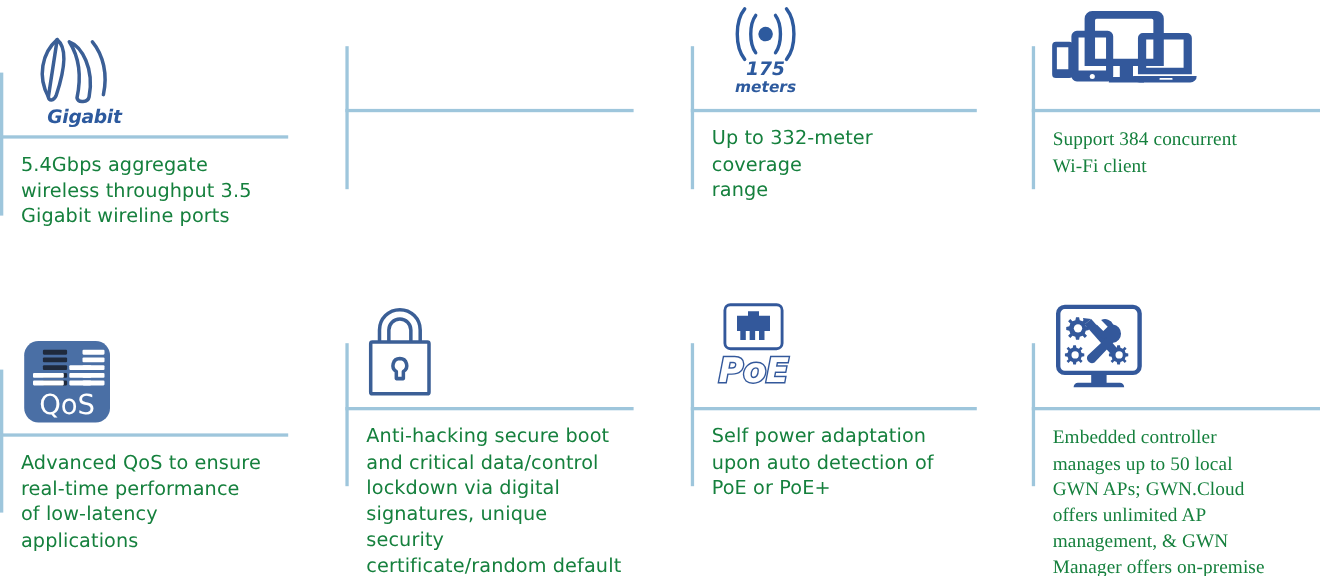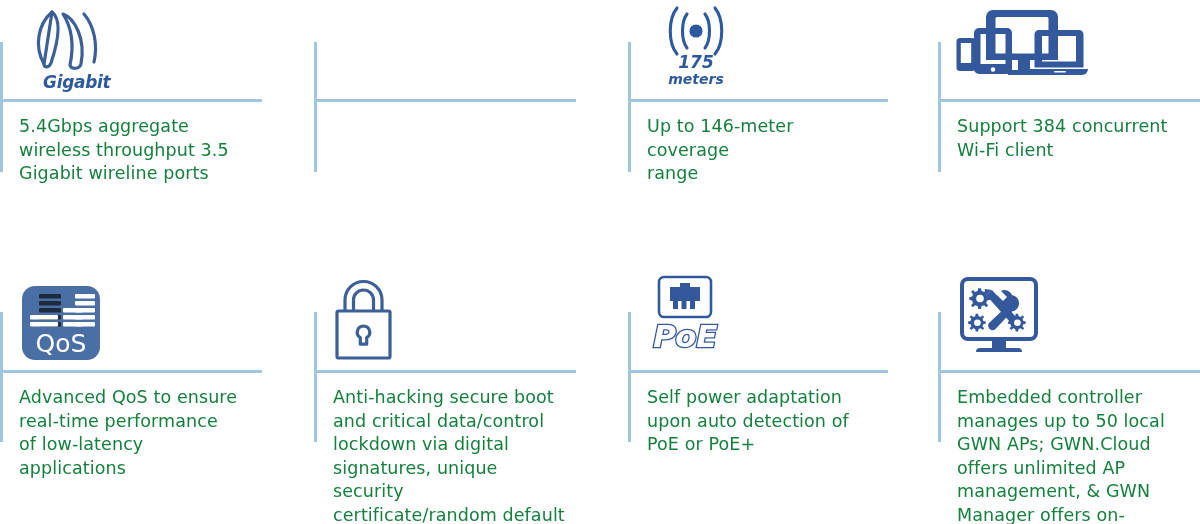--- a/index.html
+++ b/index.html
@@ -31,24 +31,24 @@
   .feature-row.row-2 { top: 272px; height: 262px; }
 
   .feature-card {
     position: absolute;
     top: 0;
     height: 100%;
     box-sizing: border-box;
   }
 
   
-  .col-1 { left: 0px;   width: 262px; }
+  .col-1 { left: 0px;   width: 262px; margin-top: 24px; }
   .col-2 { left: 314px; width: 262px; }
   .col-3 { left: 628px; width: 260px; padding-left: 47px; }
-  .col-4 { left: 938px; width: 262px; }
+  .col-4 { left: 938px; width: 262px; font-family: Liberation Serif, serif; }
 
   
   .accent-bar {
     position: absolute;
     left: 0;
     width: 3px;
     background: #9ec6dc;
   }
   .row-1 .accent-bar { top: 42px; height: 130px; }
   .row-2 .accent-bar { top: 40px; height: 130px; }
@@ -130,21 +130,21 @@
             <path d="M41 12 C35 20, 35 38, 41 46"></path>
             <path d="M59 12 C65 20, 65 38, 59 46"></path>
             <path d="M31 6 C22 17, 22 41, 31 52"></path>
             <path d="M69 6 C78 17, 78 41, 69 52"></path>
           </g>
           <circle cx="50" cy="29" r="6.6" fill="#2d5a9e"></circle>
           <text x="50" y="66" text-anchor="middle" font-family="'DejaVu Sans','Liberation Sans',sans-serif" font-size="17" font-weight="bold" font-style="italic" fill="#2d5a9e">175</text>
           <text x="50" y="82" text-anchor="middle" font-family="'DejaVu Sans','Liberation Sans',sans-serif" font-size="14" font-weight="bold" font-style="italic" fill="#2d5a9e">meters</text>
         </svg>
       </div>
-      <div class="feature-text">Up to 146-meter coverage
+      <div class="feature-text">Up to 332-meter coverage
 range</div>
     </div>
 
     <div class="feature-card col-4">
       <div class="accent-bar"></div>
       <div class="divider"></div>
       <div class="icon-wrap">
         <svg width="132" height="92" viewBox="0 0 132 92" aria-hidden="true">
           <g fill="#33589b">
 

